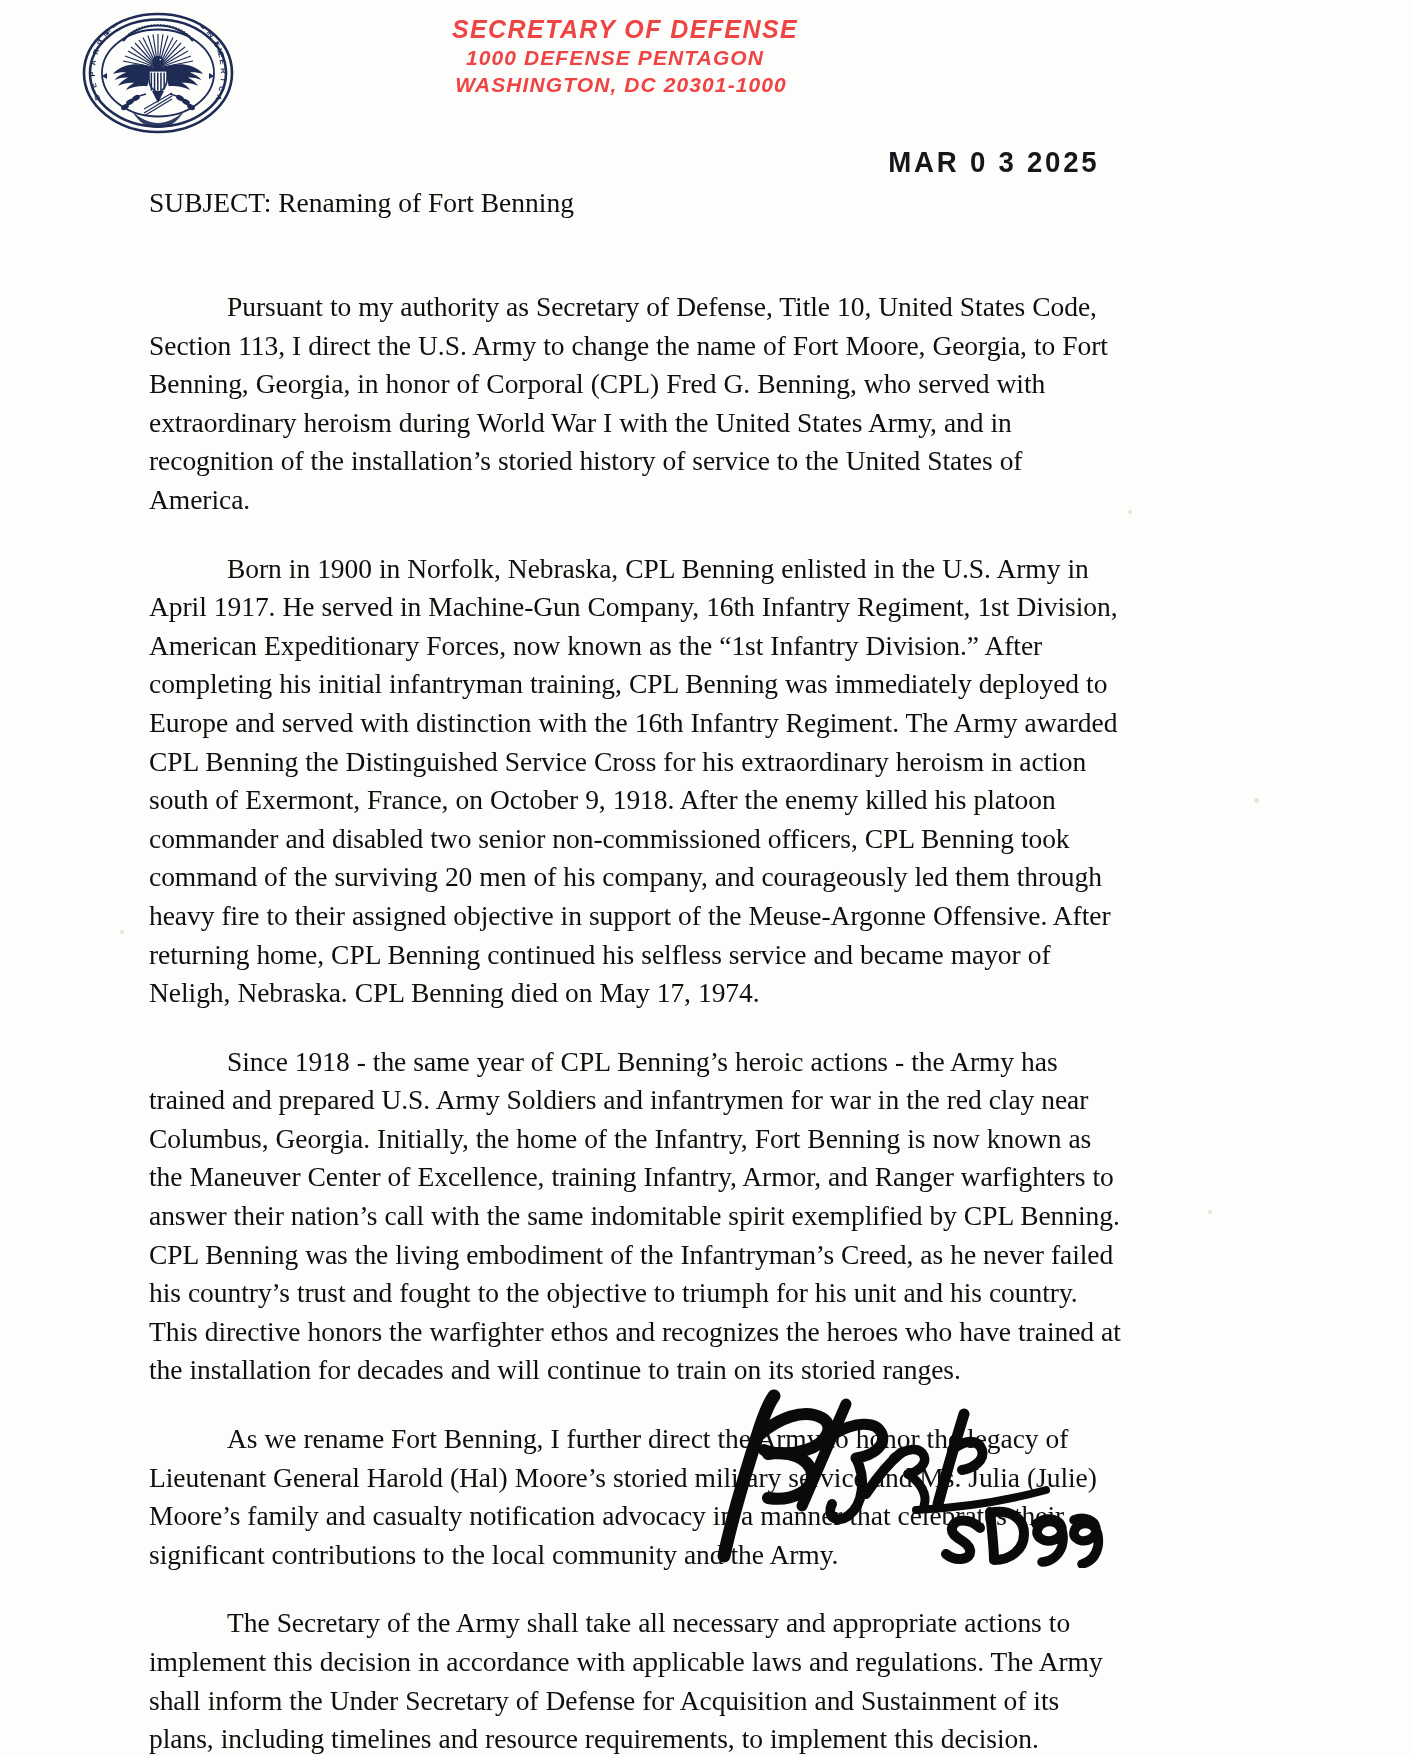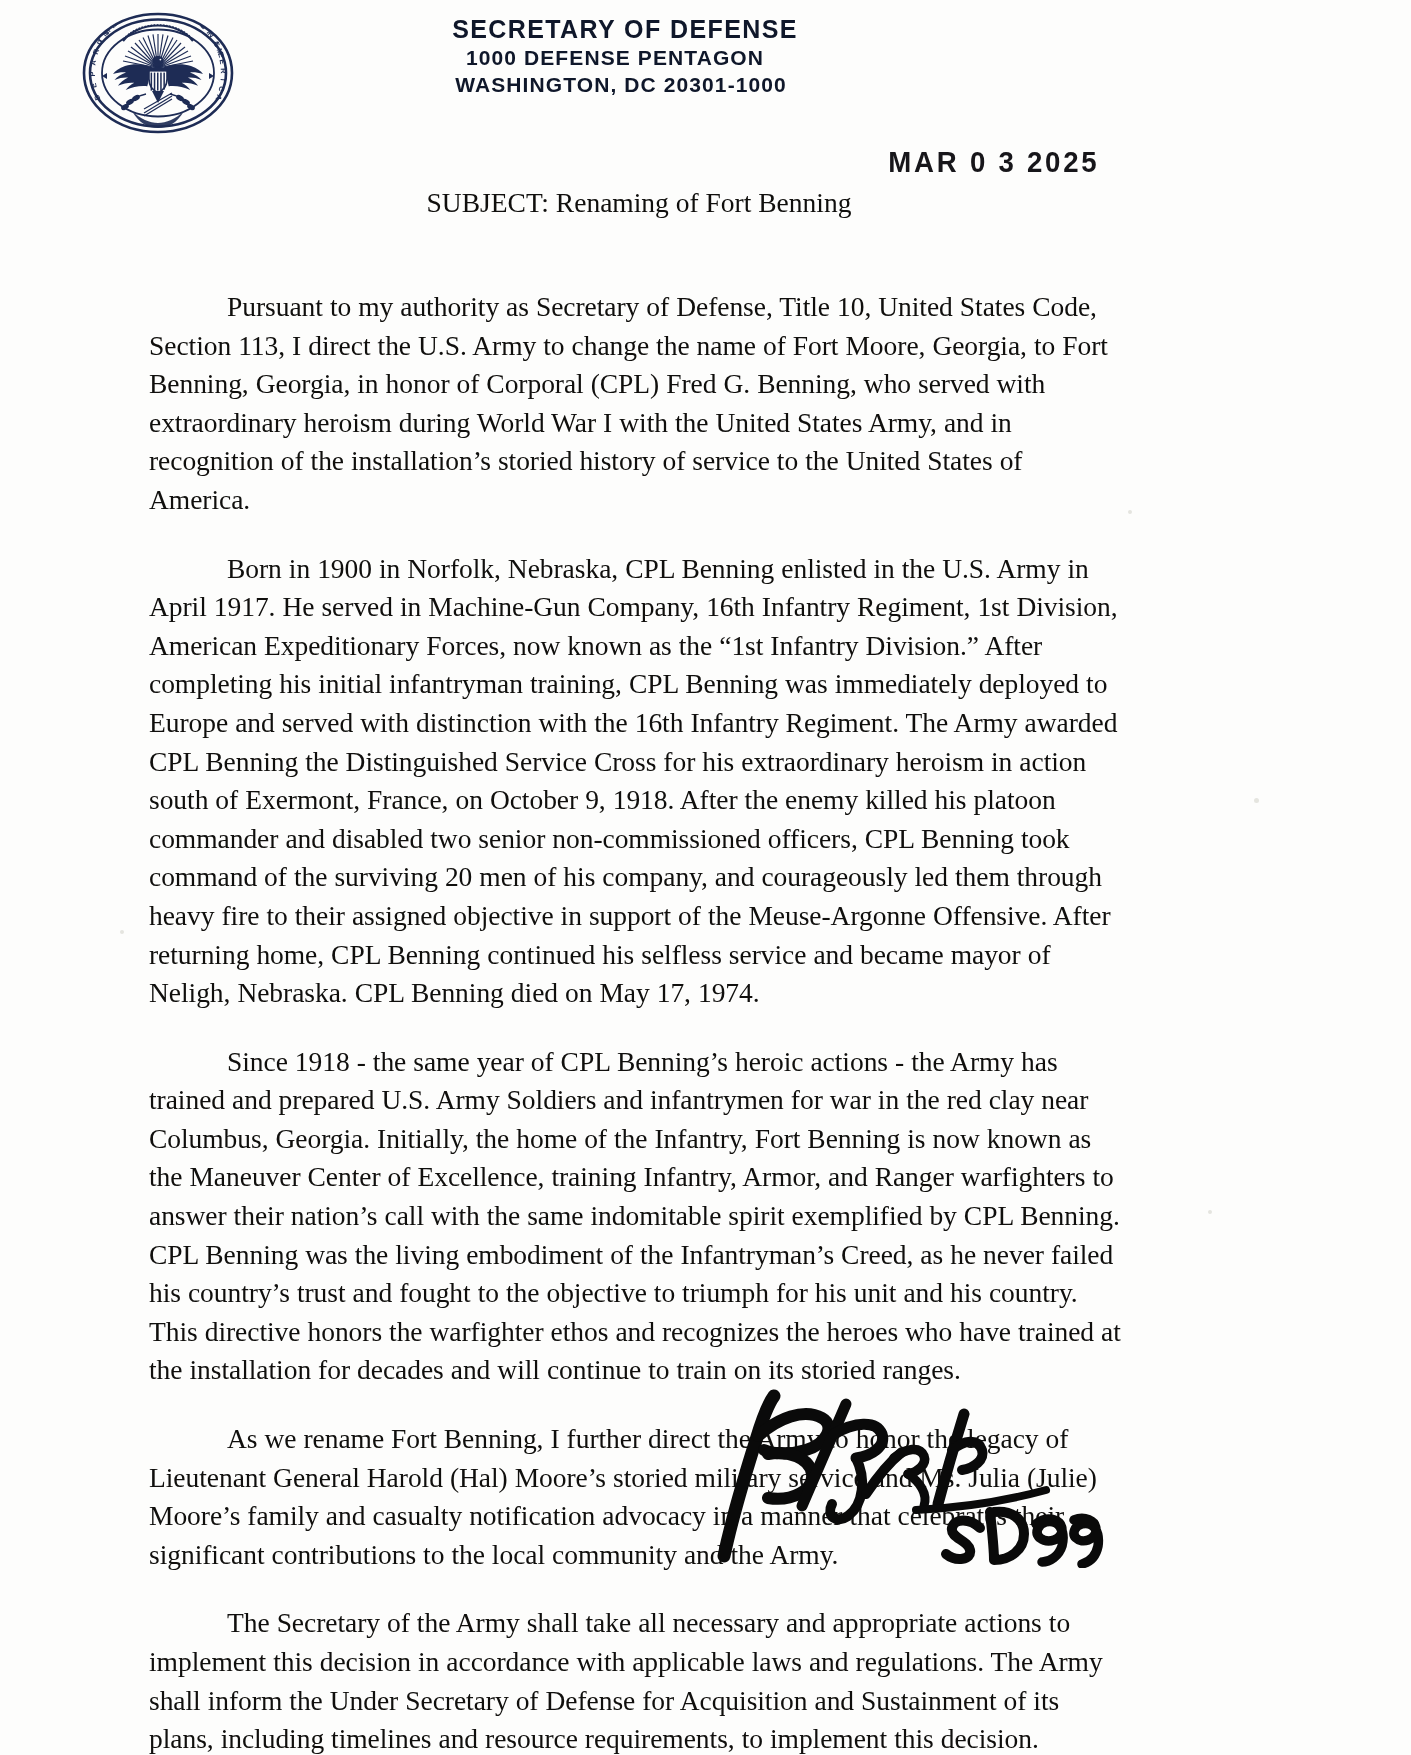--- a/index.html
+++ b/index.html
@@ -34,21 +34,22 @@
   }
   .seal svg { display: block; }
 
   .lh-text {
     position: absolute;
     left: 0;
     top: 14px;
     width: 1210px;
     text-align: center;
     font-family: "Liberation Sans", "DejaVu Sans", sans-serif;
-    color: #0f172a;
+    color: #ef4444;
+    font-style: italic;
   }
   .lh-line1 {
     font-size: 25px;
     font-weight: 700;
     letter-spacing: 1.4px;
     line-height: 30px;
     padding-left: 40px;
   }
   .lh-line2 {
     font-size: 21px;
@@ -90,21 +91,20 @@
   .memo-for {
     font-size: 27.5px;
     line-height: 34px;
     letter-spacing: 0.1px;
     margin: 0 0 47px 0;
   }
   .subject {
     font-size: 27.5px;
     line-height: 34px;
     margin: 0 0 68px 0;
-    text-align: center;
   }
   p.para {
     font-size: 27.5px;
     line-height: 38.6px;
     margin: 8px 0 30px 0;
     text-align: left;
     text-indent: 78px;
     letter-spacing: -0.05px;
     word-spacing: 0.2px;
   }

